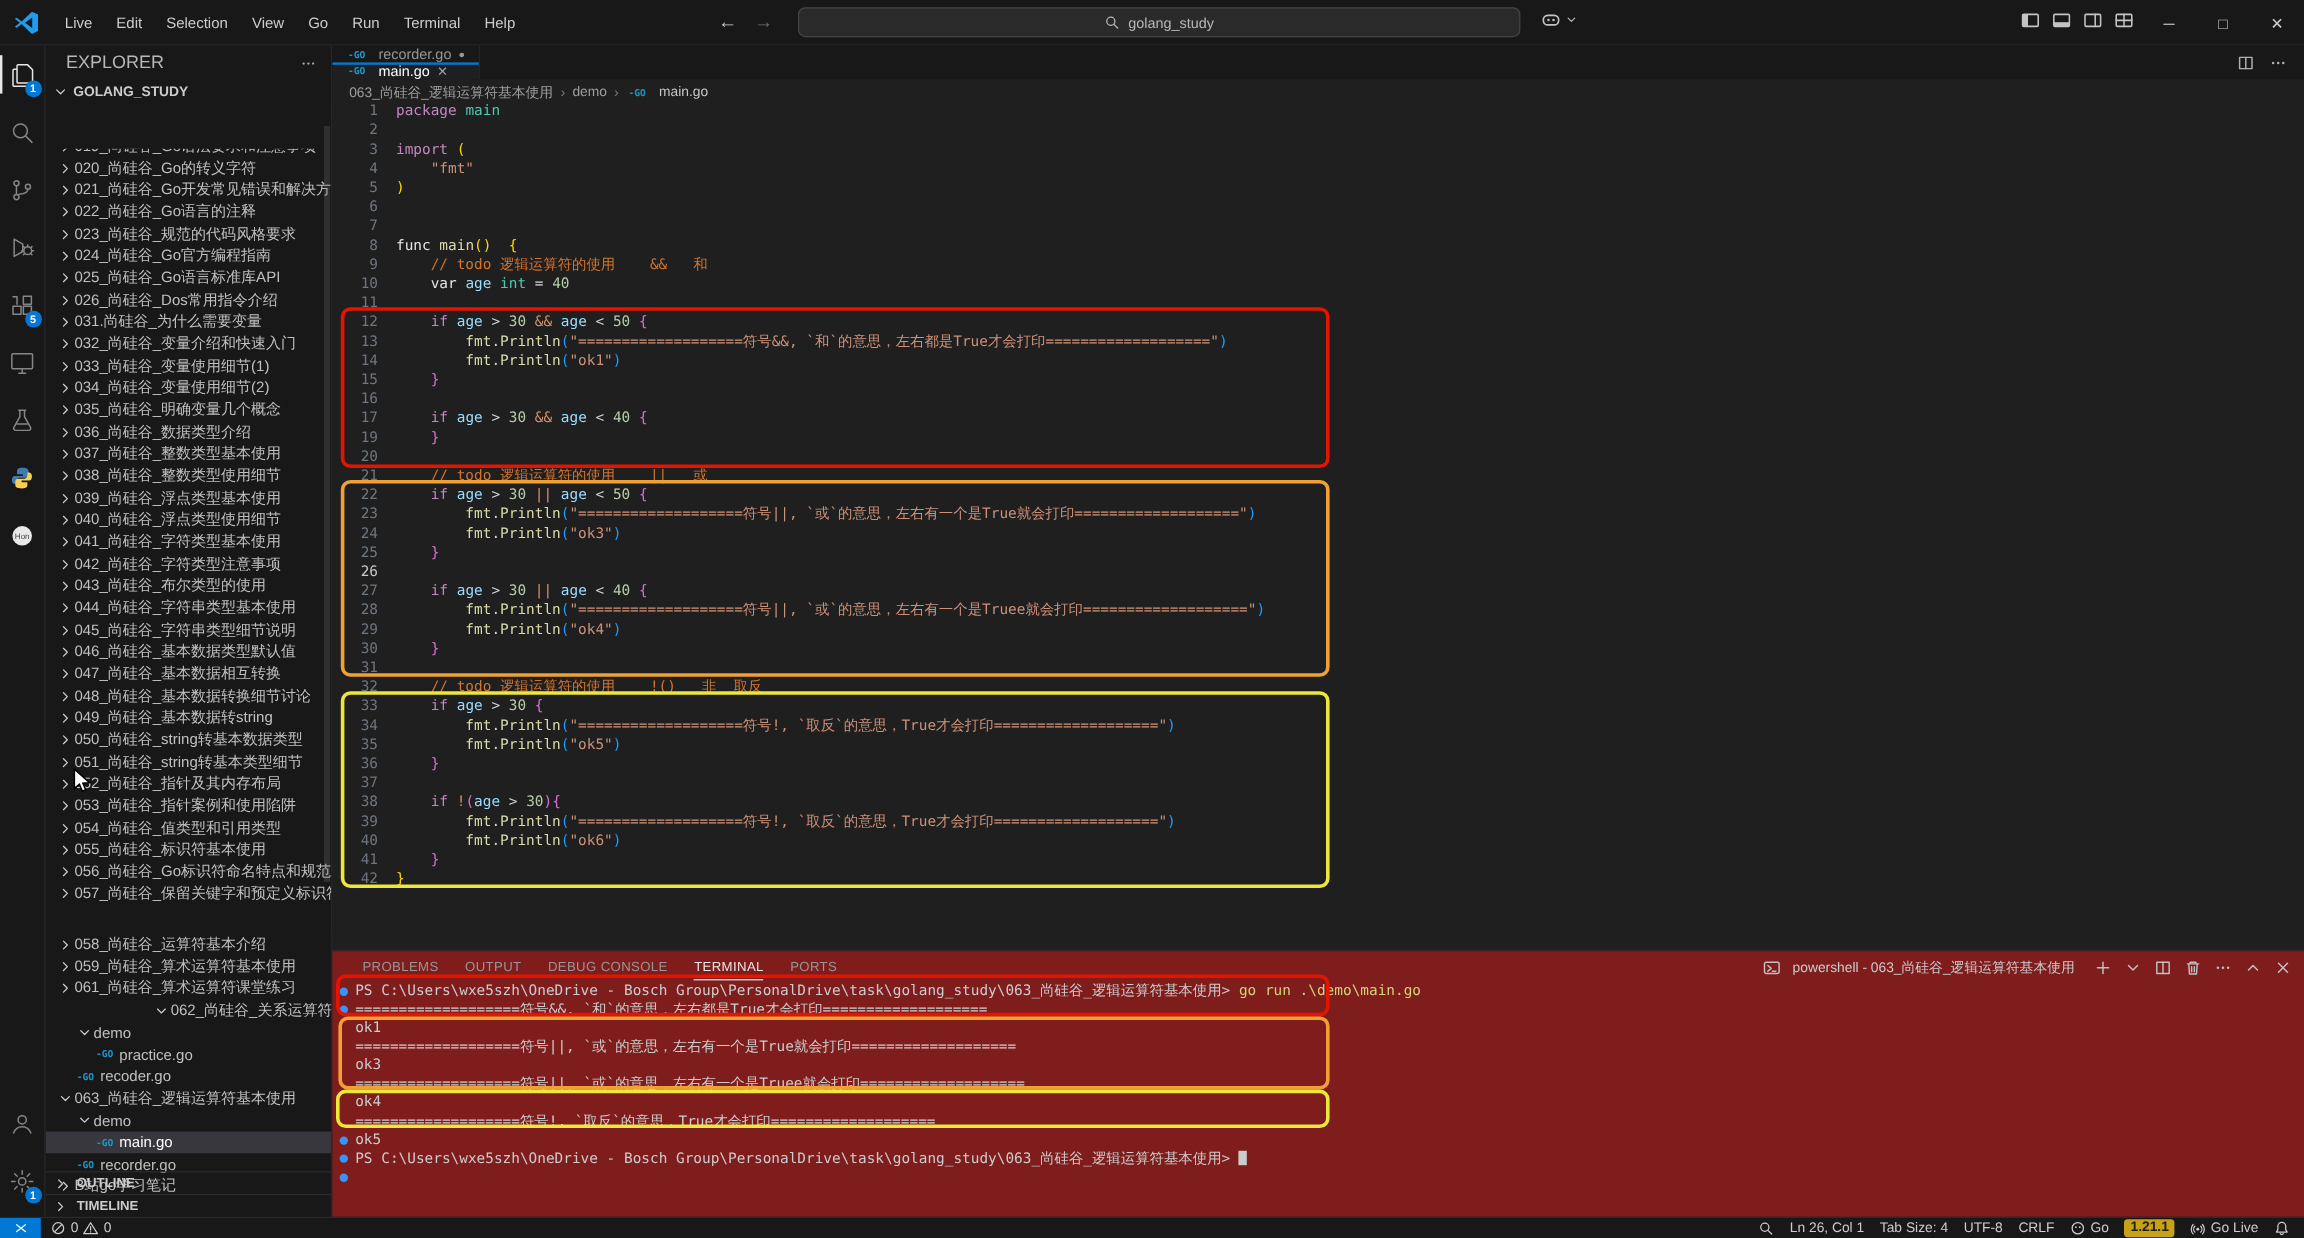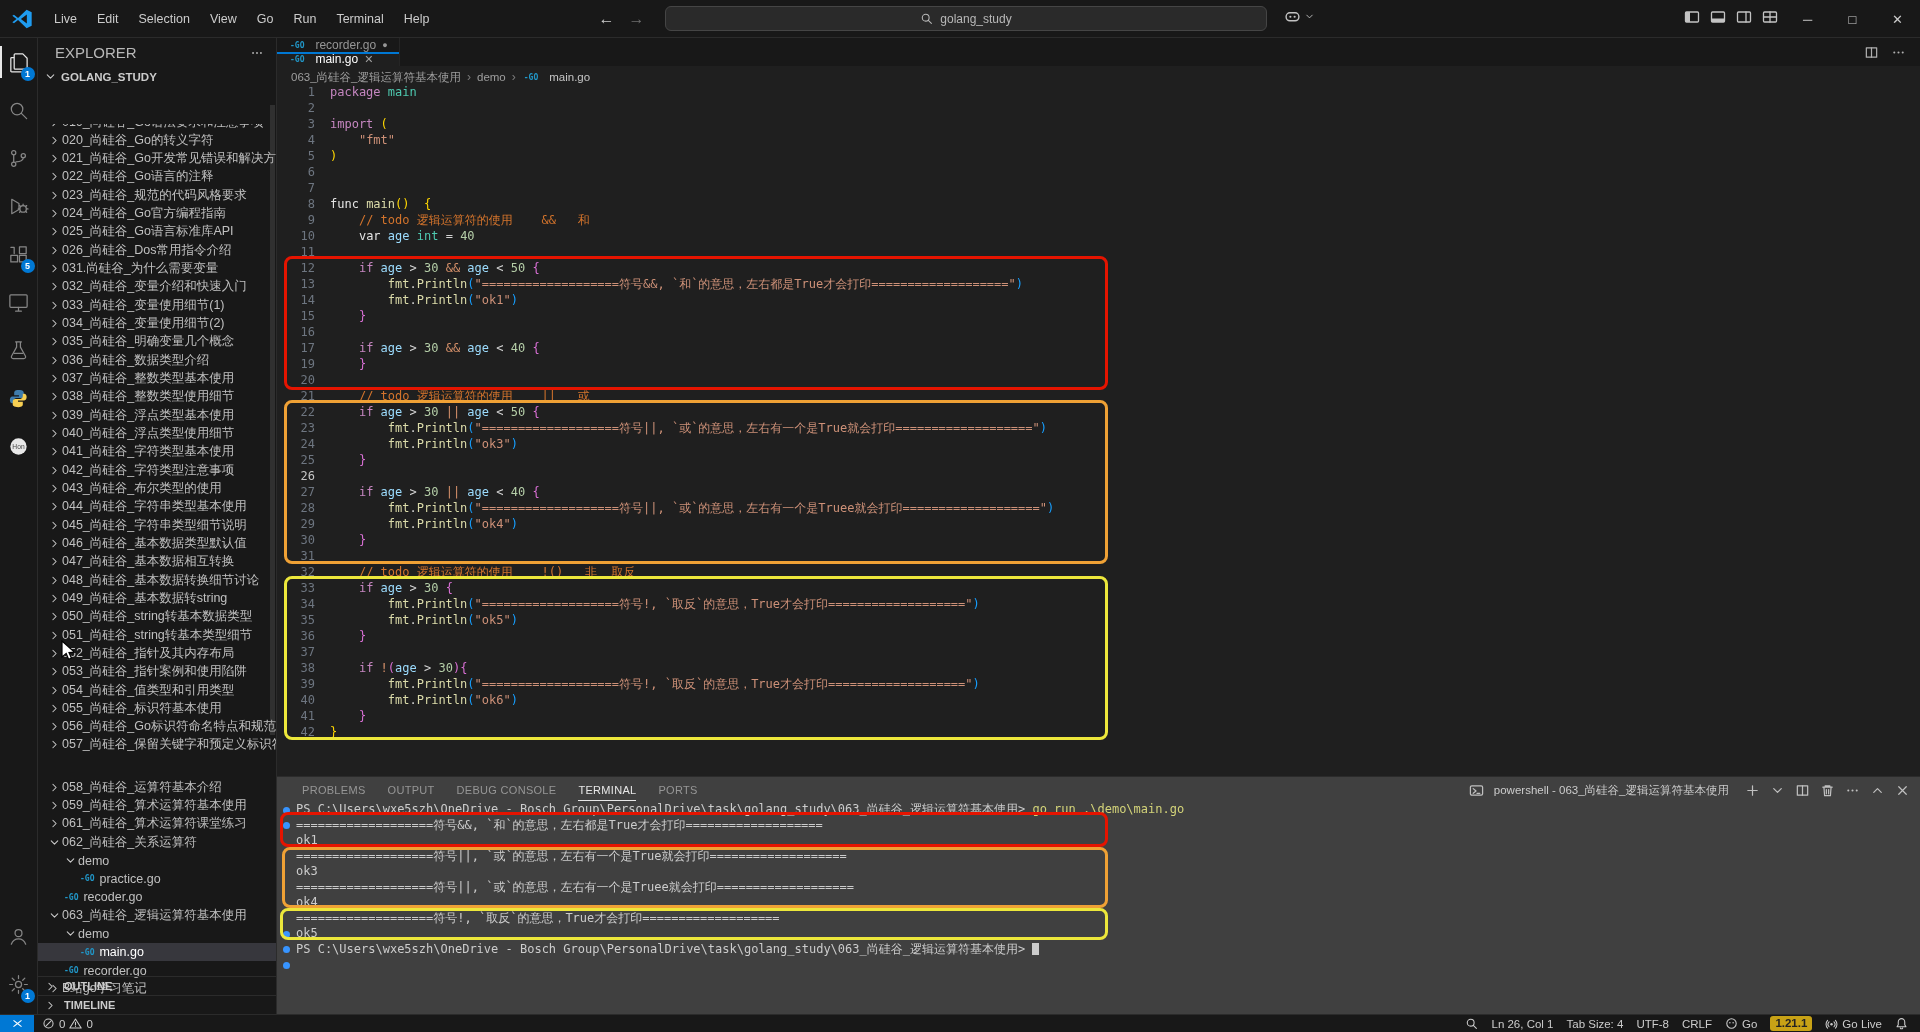--- a/index.html
+++ b/index.html
@@ -82,21 +82,21 @@
   .cl { height:16px; line-height:16px; display:flex; white-space:pre; }
   .cl .ln { width:38px; flex:0 0 38px; text-align:right; padding-right:0; color:#6e7681; }
   .cl .ct { padding-left:15px; }
   .cl.cur .ln { color:#c6c6c6; }
   .tk-kw{color:#e5e5e5} .tk-ctl{color:#c586c0} .tk-fn{color:#dcdcaa} .tk-typ{color:#4ec9b0}
   .tk-vr{color:#9cdcfe} .tk-num{color:#b5cea8} .tk-str{color:#ce9178} .tk-op{color:#d4d4d4}
   .tk-lop{color:#d8926b} .tk-cmt{color:#d4742c} .tk-b1{color:#ffd700} .tk-b2{color:#da70d6}
   .tk-b3{color:#179fff} .tk-pl{color:#d4d4d4}
 
   
-  #panel { position:absolute; left:277px; top:776px; width:1643px; height:238px; background:#404040;
+  #panel { position:absolute; left:277px; top:792px; width:1643px; height:238px; background:#7f1d1d;
            border-top:1px solid #2b2b2b; }
   #panel-header { position:absolute; left:0; top:0; width:1643px; height:26px; display:flex; align-items:center; }
   #panel-tabs { display:flex; gap:22px; padding-left:25px; font-size:11px; letter-spacing:.3px; color:#969696; }
   .panel-tab { height:26px; display:flex; align-items:center; position:relative; }
   .panel-tab.active { color:#e7e7e7; }
   .panel-tab.active::after { content:""; position:absolute; left:0; right:0; bottom:2px; height:1px; background:#e7e7e7; }
   #panel-toolbar { margin-left:auto; display:flex; align-items:center; gap:10px; padding-right:10px;
                    font-size:11.5px; color:#cccccc; }
   #panel-toolbar .icon { width:15px; height:15px; color:#c0c0c0; }
   #terminal { position:absolute; left:0; top:25px; width:1643px; height:213px;
@@ -595,21 +595,21 @@
           <span>059_尚硅谷_算术运算符基本使用</span>
         </div>
         <div class="tree-row" style="padding-left: 8px;">
           <span class="tw-chevron">
             <span class="icon" style="width: 13px; height: 13px;"><svg viewBox="0 0 16 16">
                 <path d="M6 4l4 4-4 4"></path>
               </svg></span>
           </span>
           <span>061_尚硅谷_算术运算符课堂练习</span>
         </div>
-        <div class="tree-row" style="padding-left: 8px;">
+        <div class="tree-row" style="padding-left: 8px; justify-content: flex-end;">
           <span class="tw-chevron">
             <span class="icon" style="width: 13px; height: 13px;"><svg viewBox="0 0 16 16">
                 <path d="M4 6l4 4 4-4"></path>
               </svg></span>
           </span>
           <span>062_尚硅谷_关系运算符</span>
         </div>
         <div class="tree-row" style="padding-left: 24px;">
           <span class="tw-chevron">
             <span class="icon" style="width: 13px; height: 13px;"><svg viewBox="0 0 16 16">

